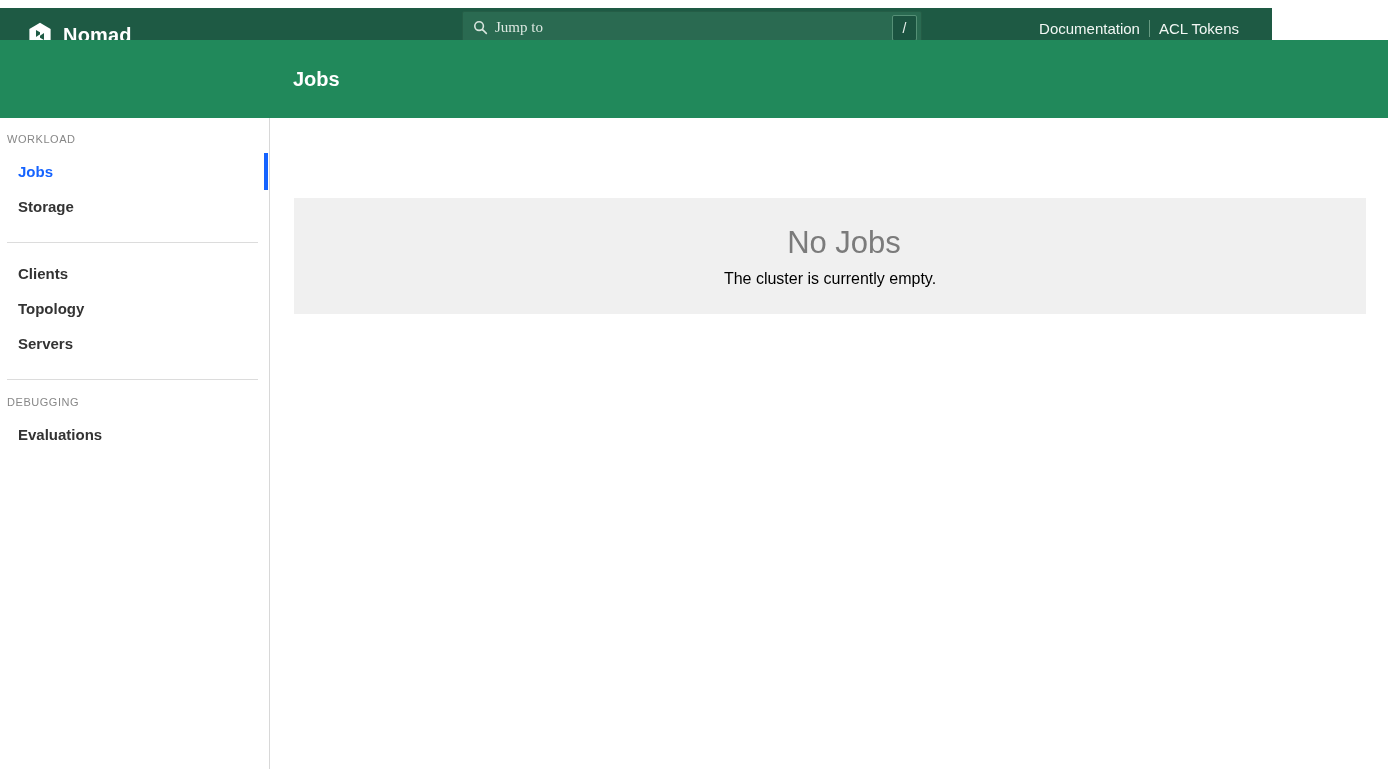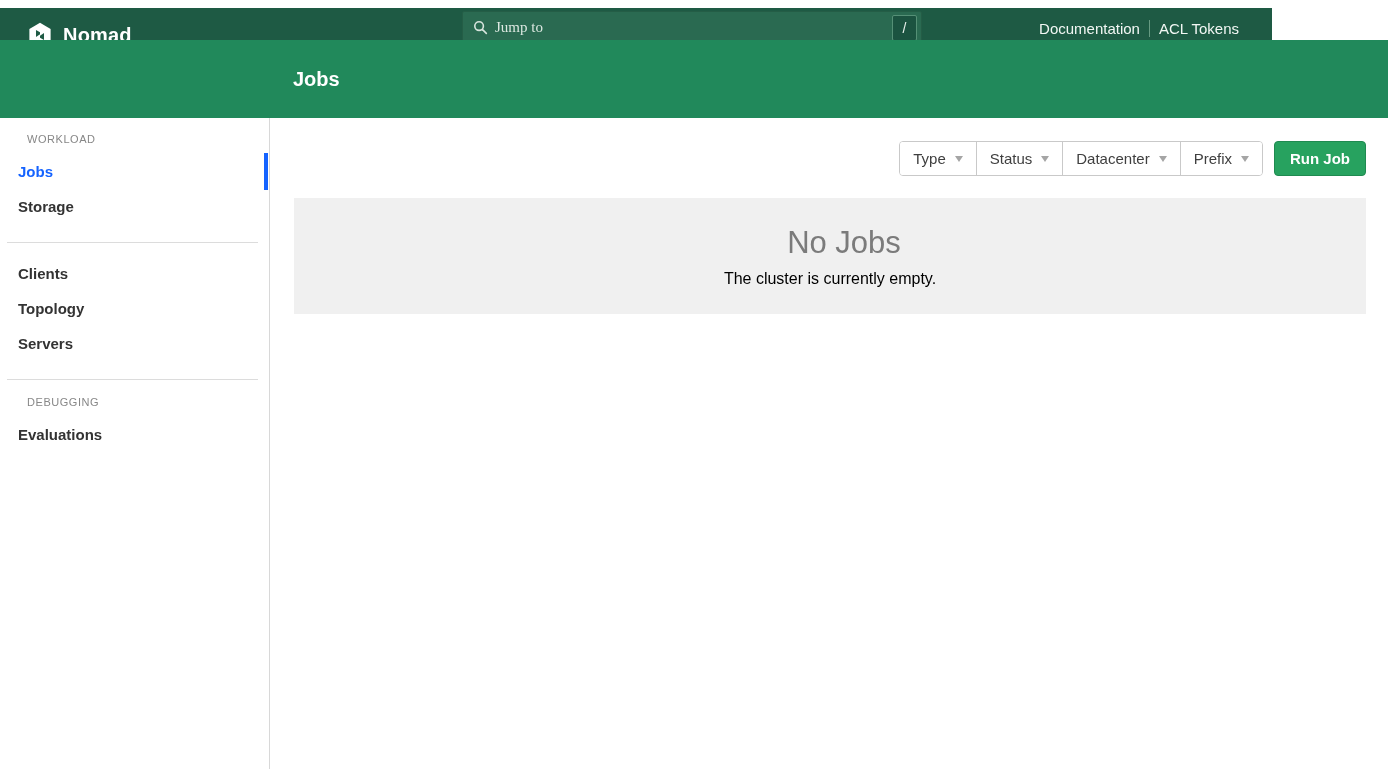--- a/index.html
+++ b/index.html
@@ -64,21 +64,20 @@
   
   .sidebar {
     position: absolute; left: 0; top: 118px; width: 270px; height: 651px;
     background: #ffffff; border-right: 1px solid #d8d8d8;
     padding-top: 12px;
   }
   .section-label {
     color: #878787; font-size: 11px; letter-spacing: 0.05em;
     padding-left: 7px; height: 18px; line-height: 18px; margin-bottom: 6px;
     text-transform: uppercase;
-    margin-left: 20px;
   }
   .side-item {
     position: relative; height: 35px; line-height: 35px; padding-left: 18px;
     font-size: 15px; font-weight: bold; color: #333333; cursor: pointer;
     margin-bottom: 0;
   }
   .side-item.active { color: var(--accent-blue, #1563ff); }
   .active-bar {
     position: absolute; right: 1px; top: -1px; width: 4px; height: 37px;
     background: var(--accent-blue, #1563ff);
@@ -186,39 +185,18 @@
 
   <hr class="side-divider">
 
   <div class="section-label">DEBUGGING</div>
   <div class="side-item">
     <span>Evaluations</span>
   </div>
 </div>
 
 <div class="main">
-  <div class="toolbar">
-    <div class="filter-group">
-      <button class="filter-btn">
-        <span>Type</span>
-        <i class="caret"></i>
-      </button>
-      <button class="filter-btn">
-        <span>Status</span>
-        <i class="caret"></i>
-      </button>
-      <button class="filter-btn">
-        <span>Datacenter</span>
-        <i class="caret"></i>
-      </button>
-      <button class="filter-btn">
-        <span>Prefix</span>
-        <i class="caret"></i>
-      </button>
-    </div>
-    <button class="run-job">Run Job</button>
-  </div>
 
   <div class="empty">
     <div class="empty-title">No Jobs</div>
     <div class="empty-msg">The cluster is currently empty.</div>
   </div>
 </div>
 
 </body></html>

